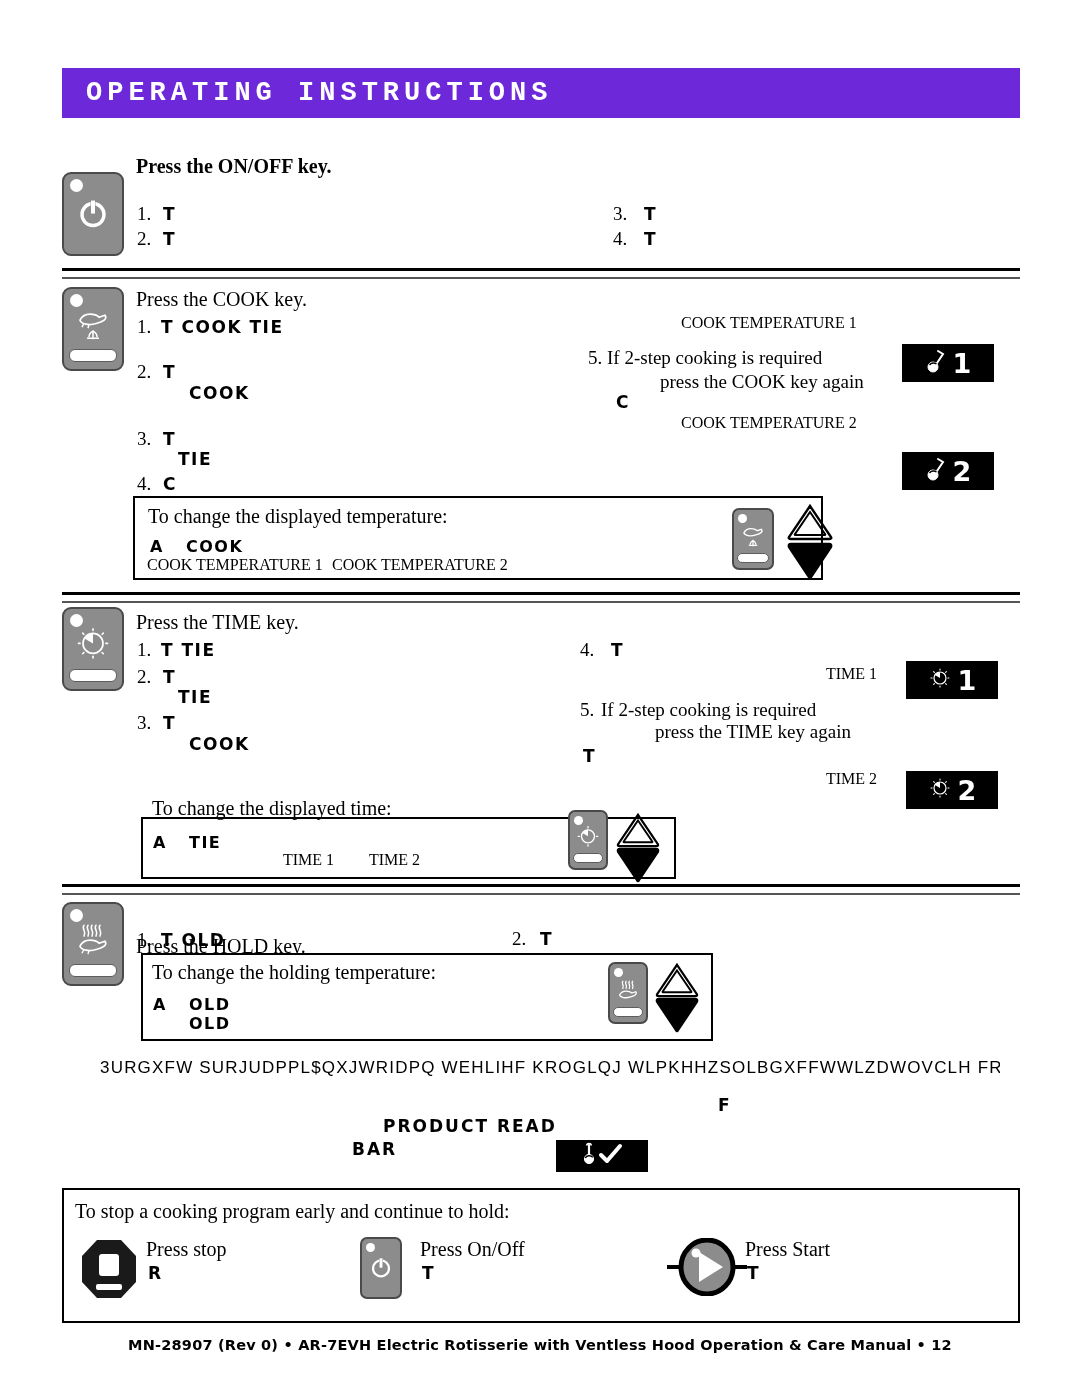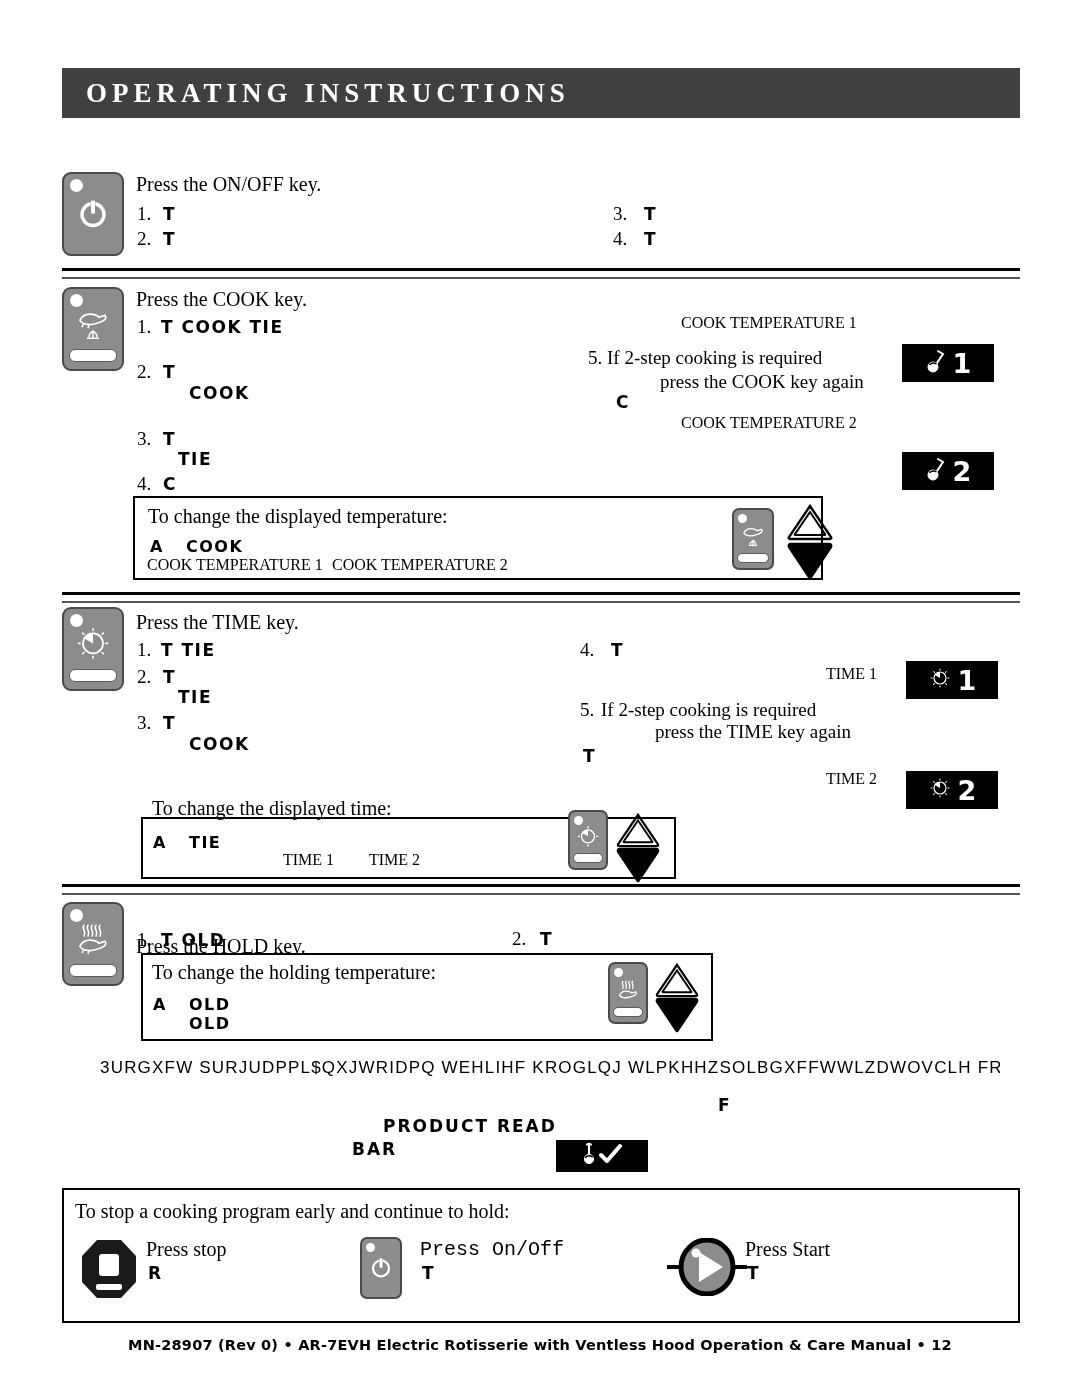--- a/index.html
+++ b/index.html
@@ -1,22 +1,22 @@
 <!DOCTYPE html>
 <html><head>
 <meta charset="utf-8">
 <style>
   html,body{margin:0;padding:0;background:#ffffff;}
   body{width:1080px;height:1397px;position:relative;
        font-family:"Liberation Serif","DejaVu Serif",serif;color:#000;}
   .page{position:absolute;left:0;top:0;width:1080px;height:1397px;}
 
   
-  .banner{position:absolute;background:#404040;color:#fff;
-          font-family:Liberation Serif, serif;
+  .banner{position:absolute;background:#6d28d9;color:#fff;
+          font-family:Liberation Mono, monospace;
           font-weight:bold;display:flex;align-items:center;}
   .banner-main{left:62px;top:68px;width:958px;height:50px;
                font-size:27px;letter-spacing:5px;padding-left:24px;box-sizing:border-box;}
   .banner-sub{left:62px;top:128px;width:958px;height:33px;
               font-size:17px;letter-spacing:4.2px;padding-left:24px;box-sizing:border-box;}
 
   
   .rule{position:absolute;left:62px;width:958px;height:6px;
         border-top:3px solid #000;border-bottom:2px solid #555;}
 
@@ -72,21 +72,21 @@
     <span class="led"></span>
     <span class="glyph">
       <svg width="36" height="36" viewBox="0 0 36 36">
         <circle cx="18" cy="20" r="11" fill="none" stroke="#fff" stroke-width="3.4"></circle>
         <rect x="15.6" y="5" width="4.8" height="14" fill="#8c8c8c"></rect>
         <rect x="16" y="6" width="4" height="13" fill="#fff"></rect>
       </svg>
     </span>
   </div>
 
-  <div class="t serif s20" style="left:136px;top:173px;">Press the ON/OFF key.</div>
+  <div class="t serif s20" style="left:136px;top:155px;font-weight:bold;">Press the ON/OFF key.</div>
 
   <div class="t serif s19" style="left:137px;top:203px;">1.</div>
   <div class="t sans-b s17" style="left:163px;top:204px;">T</div>
 
   <div class="t serif s19" style="left:137px;top:228px;">2.</div>
   <div class="t sans-b s17" style="left:163px;top:229px;">T</div>
 
   <div class="t serif s19" style="left:613px;top:203px;">3.</div>
   <div class="t sans-b s17" style="left:644px;top:204px;">T</div>
 
@@ -410,21 +410,21 @@
   <div class="key" style="left:360px;top:1237px;width:42px;height:62px;border-radius:7px;">
     <span class="led" style="width:9px;height:9px;left:4px;top:4px;"></span>
     <span class="glyph">
       <svg width="26" height="26" viewBox="0 0 36 36">
         <circle cx="18" cy="20" r="11" fill="none" stroke="#fff" stroke-width="3.2"></circle>
         <rect x="15.6" y="5" width="4.8" height="14" fill="#8c8c8c"></rect>
         <rect x="16" y="6" width="4" height="13" fill="#fff"></rect>
       </svg>
     </span>
   </div>
-  <div class="t serif s20" style="left:420px;top:1238px;font-family:Liberation Mono, monospace;">Press On/Off</div>
+  <div class="t serif s20" style="left:420px;top:1238px;">Press On/Off</div>
   <div class="t sans-b s17" style="left:422px;top:1263px;">T</div>
 
   <div style="position:absolute;left:665px;top:1238px;">
     <svg width="84" height="58" viewBox="0 0 84 58">
       <path d="M2 29 h14 M68 29 h14" stroke="#000" stroke-width="4"></path>
       <ellipse cx="42" cy="29" rx="26" ry="27" fill="#8c8c8c" stroke="#000" stroke-width="5"></ellipse>
       <circle cx="31" cy="15" r="4.5" fill="#fff"></circle>
       <path d="M34 14 L58 29 L34 44 Z" fill="#fff"></path>
     </svg>
   </div>

